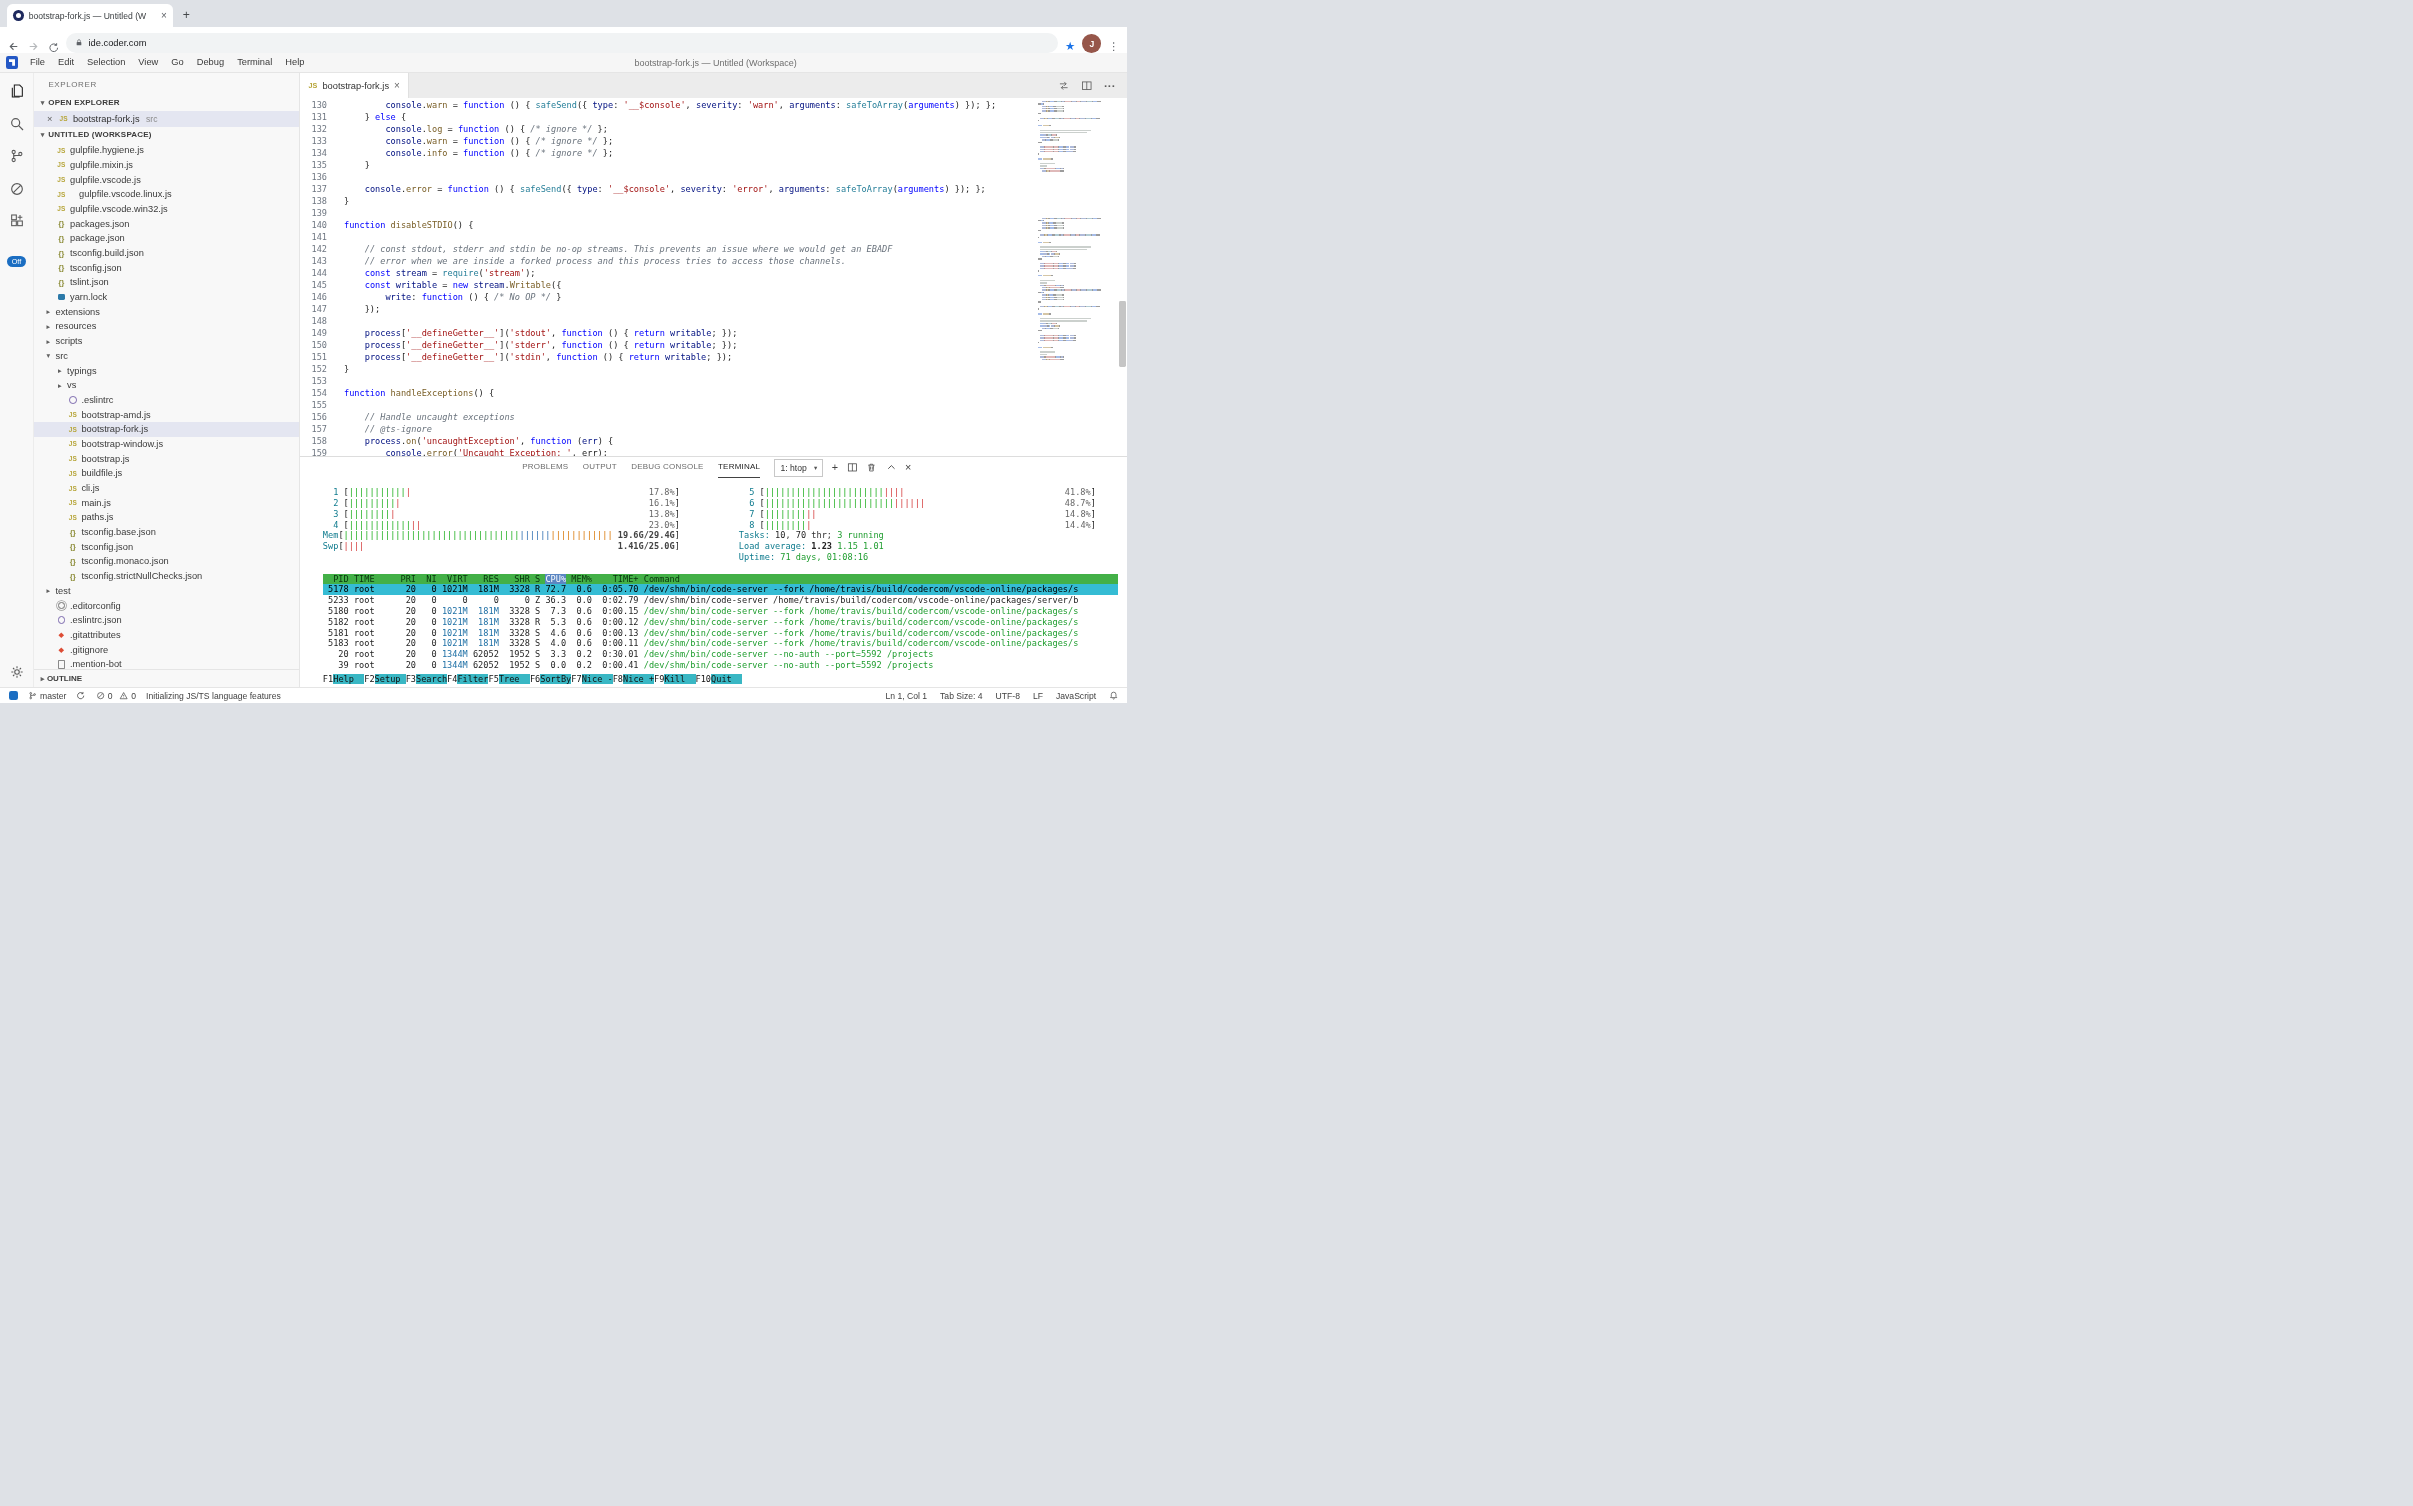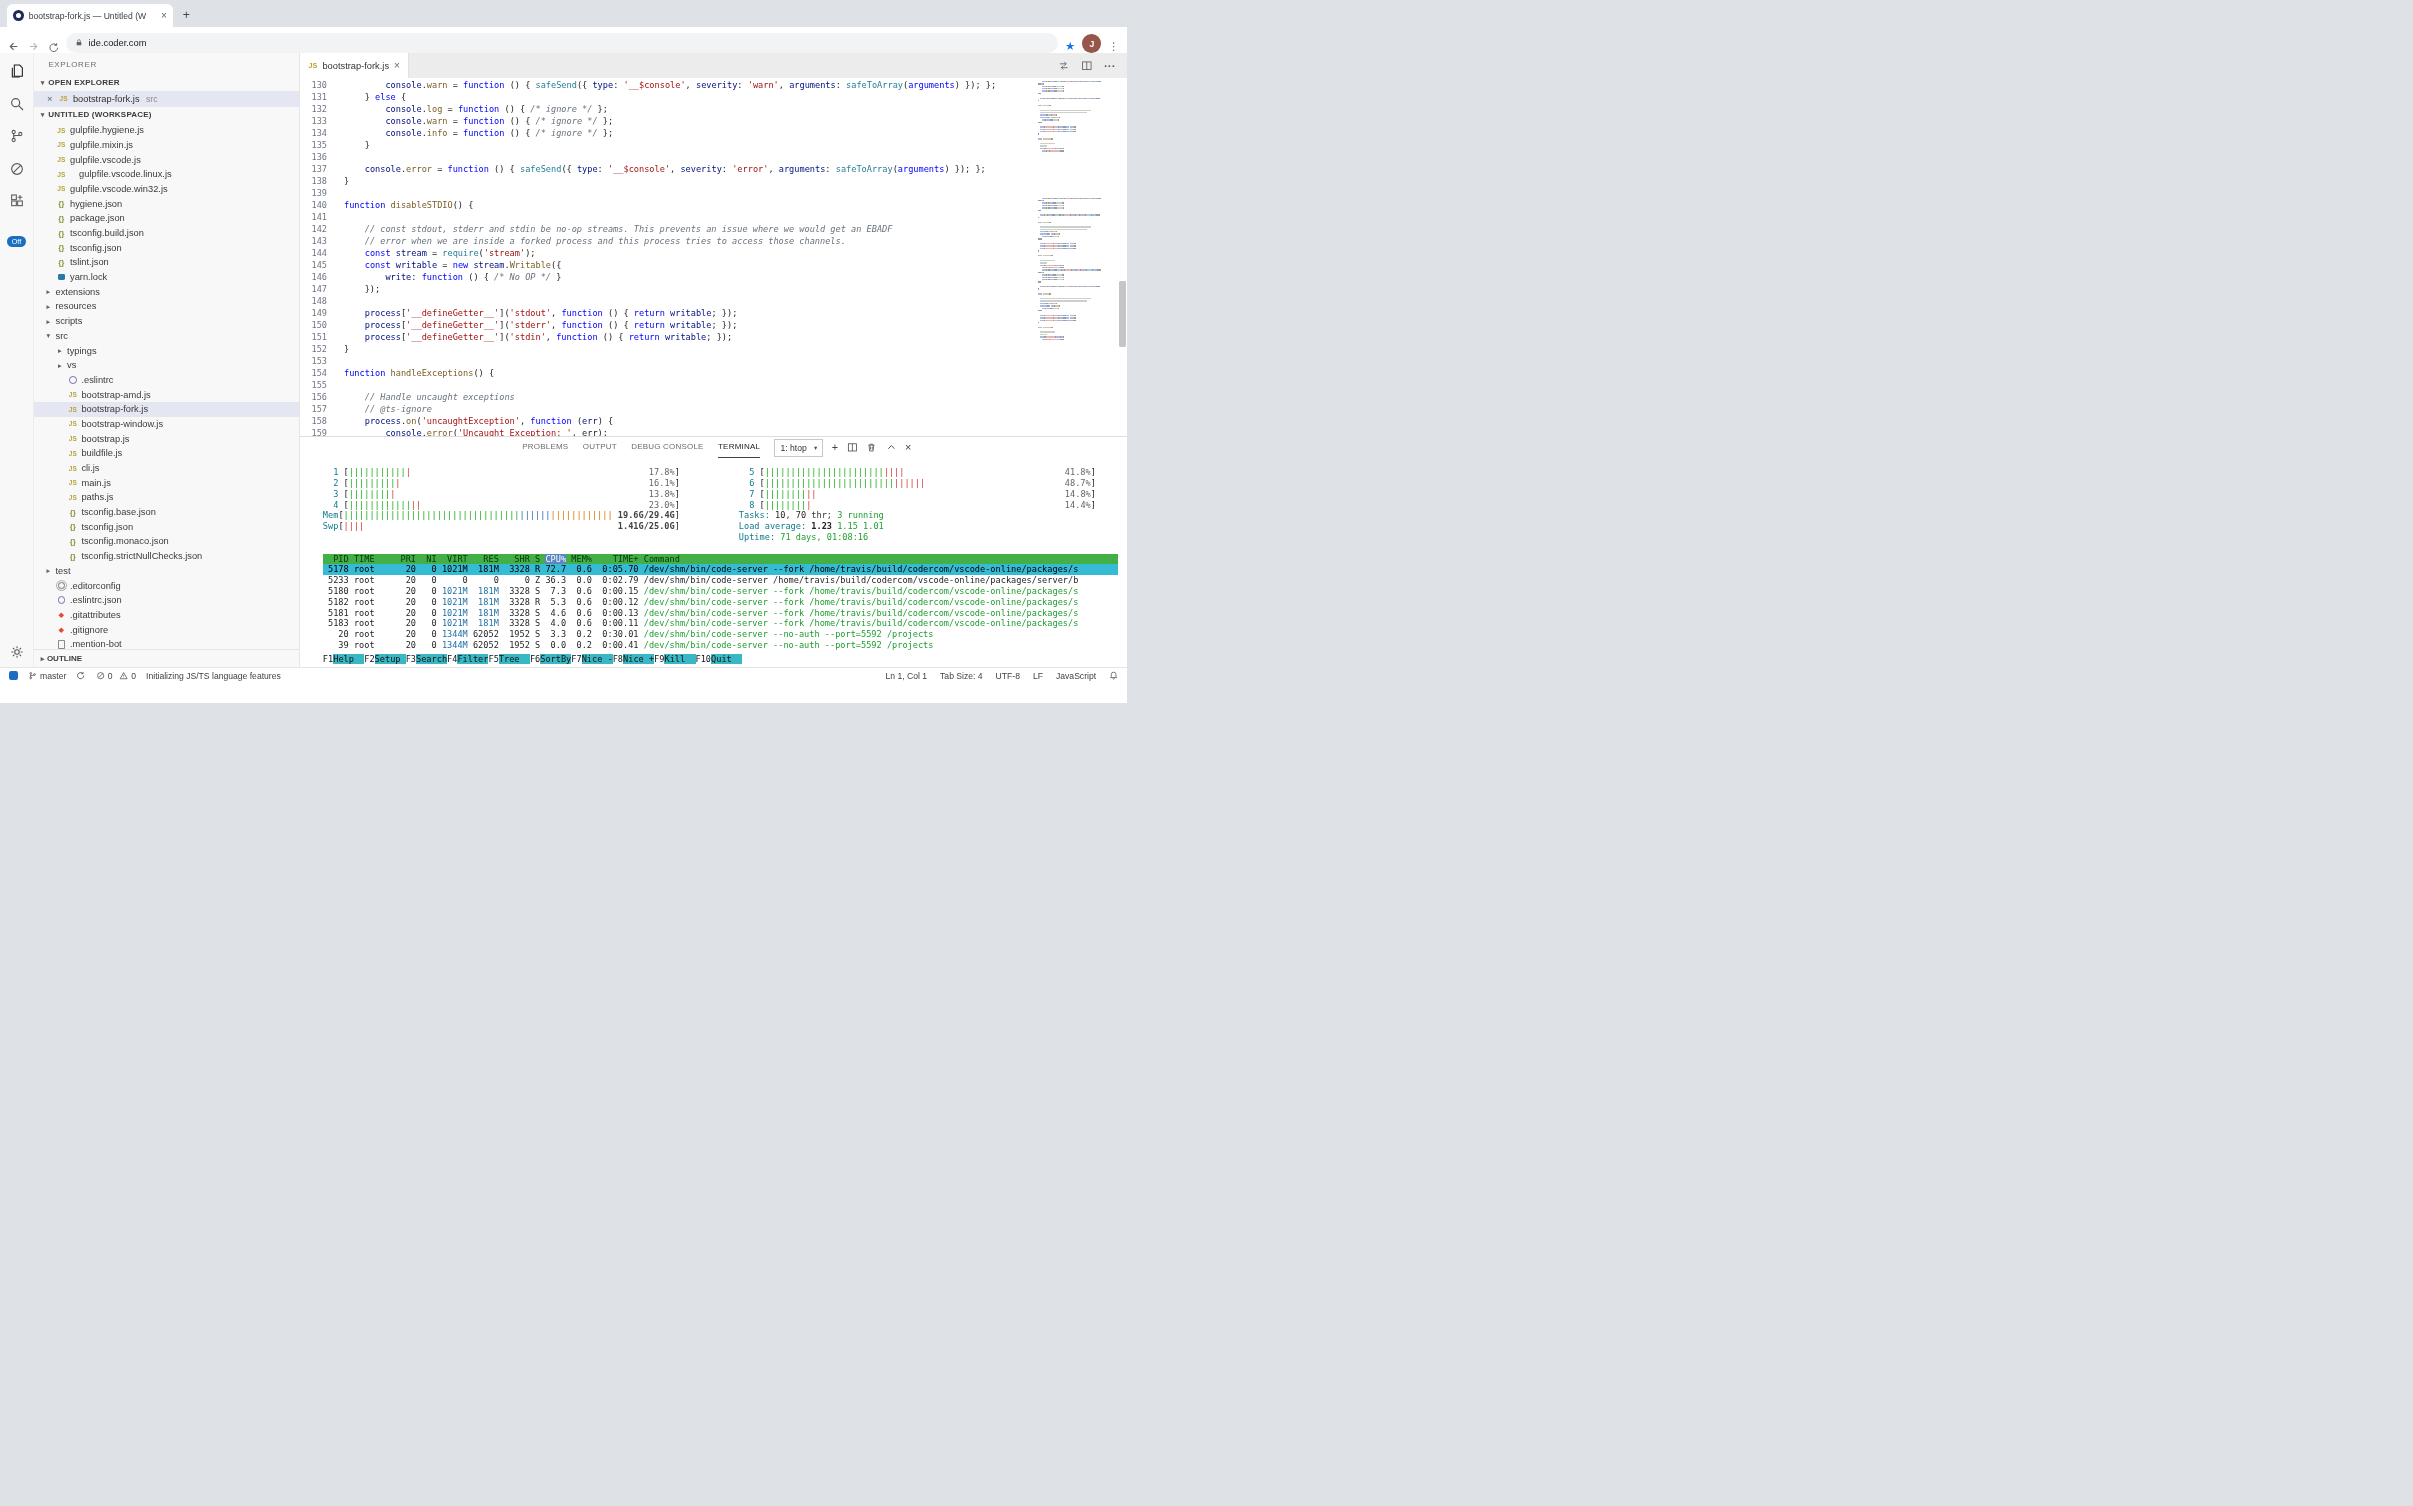--- a/index.html
+++ b/index.html
@@ -160,20 +160,34 @@
             <path d="M8 10V7a4 4 0 0 1 8 0v3" stroke="currentColor" stroke-width="2" fill="none"></path>
           </svg>
         </span>
       <span class="url-text">ide.coder.com</span>
     </div>
     <span class="star">★</span>
     <span class="avatar">J</span>
     <span class="kebab">⋮</span>
   </div>
 
+  <div class="menubar">
+    <span class="vslogo"></span>
+    <ul class="menus">
+        <li>File</li>
+        <li>Edit</li>
+        <li>Selection</li>
+        <li>View</li>
+        <li>Go</li>
+        <li>Debug</li>
+        <li>Terminal</li>
+        <li>Help</li>
+      </ul>
+    <span class="win-title">bootstrap-fork.js — Untitled (Workspace)</span>
+  </div>
 
   <div class="main">
 
     <div class="activitybar">
       <span class="ab-ic active">
         <svg width="16" height="16" viewBox="0 0 24 24">
             <path d="M8 3h8l4 4v13H8z" fill="none" stroke="currentColor" stroke-width="1.6"></path>
             <path d="M5 7v14h11" fill="none" stroke="currentColor" stroke-width="1.6"></path>
           </svg>
         </span>
@@ -246,21 +260,21 @@
           <div class="trow-f" style="padding-left: 21.6px; gap: 12px;">
             <span class="fic fic-js">JS</span>
             <span class="tlabel">gulpfile.vscode.linux.js</span>
           </div>
           <div class="trow-f" style="padding-left: 21.6px;">
             <span class="fic fic-js">JS</span>
             <span class="tlabel">gulpfile.vscode.win32.js</span>
           </div>
           <div class="trow-f" style="padding-left: 21.6px;">
             <span class="fic fic-json">{}</span>
-            <span class="tlabel">hygiene.json</span>
+            <span class="tlabel">packages.json</span>
           </div>
           <div class="trow-f" style="padding-left: 21.6px;">
             <span class="fic fic-json">{}</span>
             <span class="tlabel">package.json</span>
           </div>
           <div class="trow-f" style="padding-left: 21.6px;">
             <span class="fic fic-json">{}</span>
             <span class="tlabel">tsconfig.build.json</span>
           </div>
           <div class="trow-f" style="padding-left: 21.6px;">

